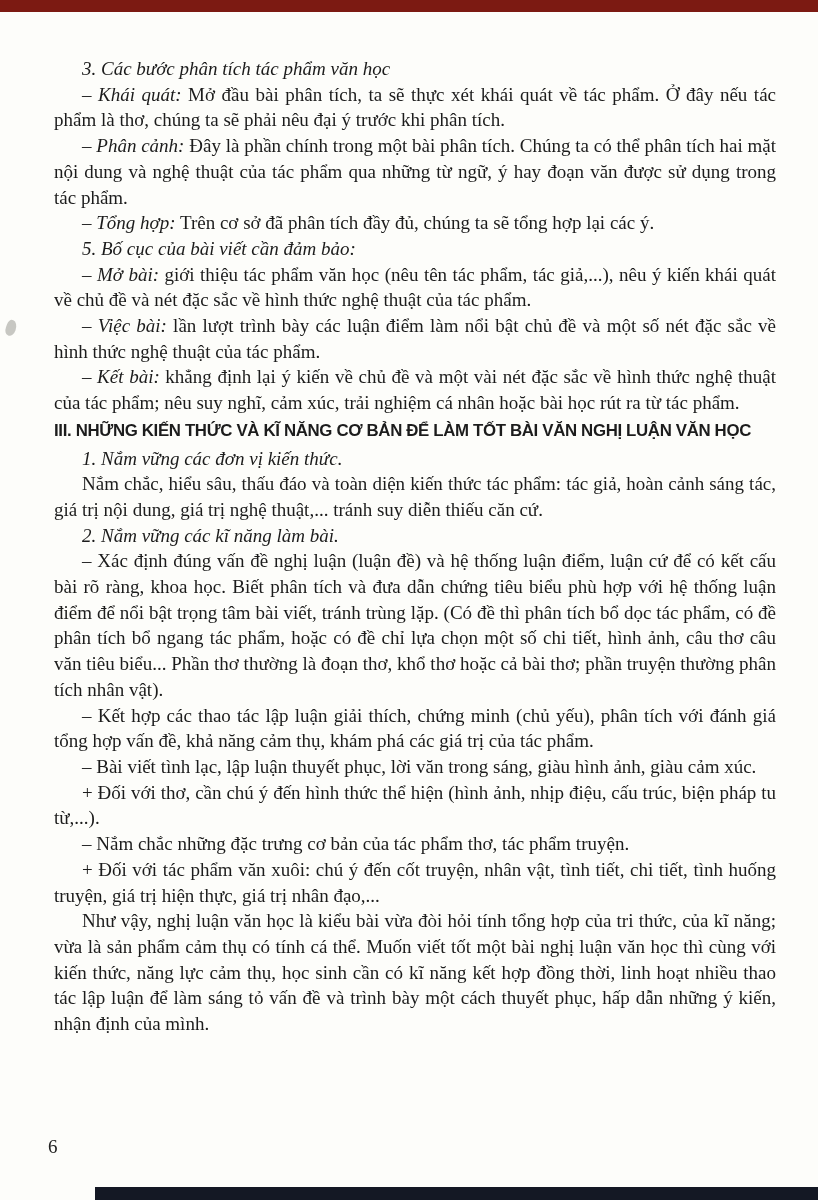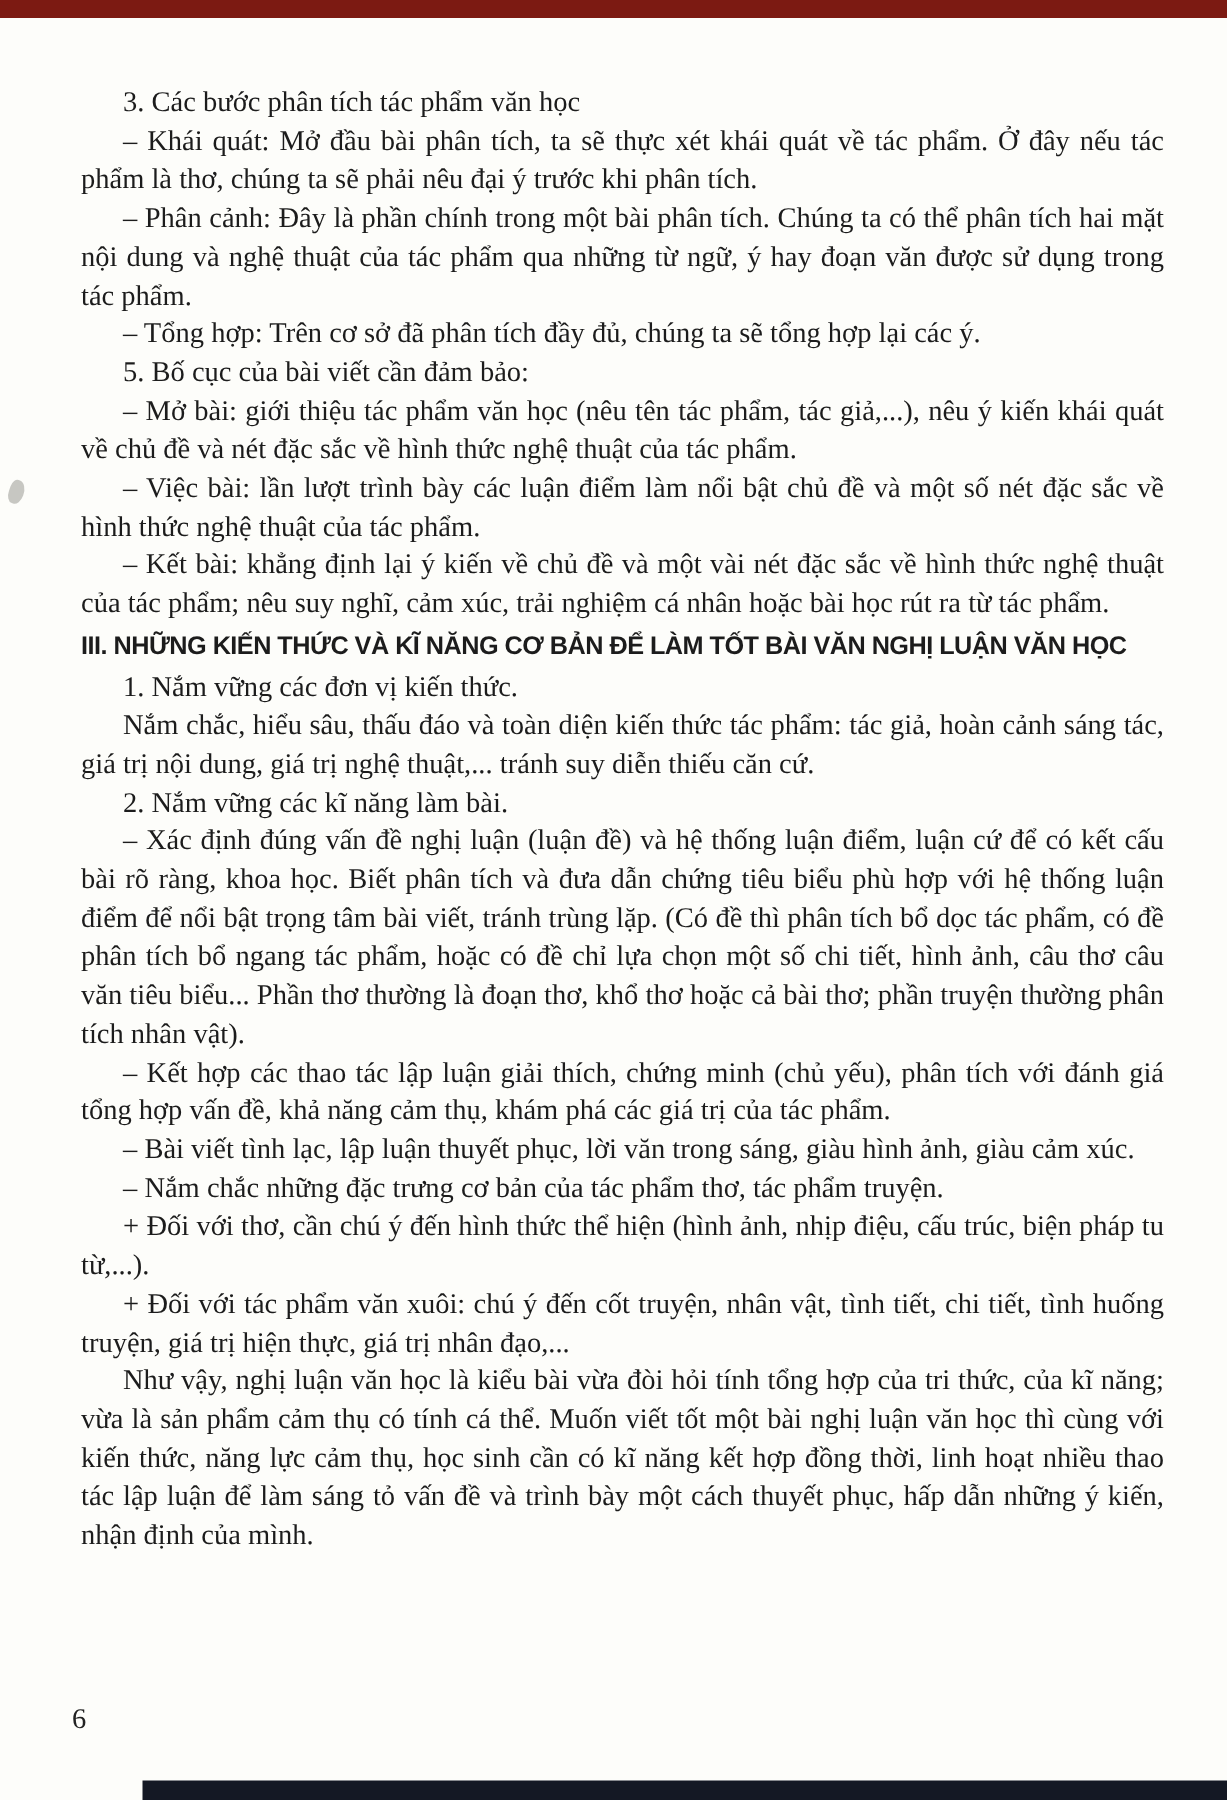--- a/index.html
+++ b/index.html
@@ -49,22 +49,24 @@
     top: 56px;
     font-size: 19px;
     line-height: 25.7px;
     text-align: justify;
   }
   .para {
     margin: 0;
     text-indent: 28px;
   }
   .italic-line {
+    font-style: italic;
   }
   .lead {
+    font-style: italic;
   }
   .section-heading {
     font-family: "Liberation Sans", sans-serif;
     font-weight: bold;
     font-size: 17px;
     letter-spacing: -0.35px;
     text-indent: 0;
     white-space: nowrap;
     margin-top: 2px;
     margin-bottom: 2px;
@@ -115,23 +117,23 @@
 
     <p class="para italic-line"><span>2. Nắm vững các kĩ năng làm bài.</span></p>
 
 
     <p class="para"><span>– Xác định đúng vấn đề nghị luận (luận đề) và hệ thống luận điểm, luận cứ để có kết cấu bài rõ ràng, khoa học. Biết phân tích và đưa dẫn chứng tiêu biểu phù hợp với hệ thống luận điểm để nổi bật trọng tâm bài viết, tránh trùng lặp. (Có đề thì phân tích bổ dọc tác phẩm, có đề phân tích bổ ngang tác phẩm, hoặc có đề chỉ lựa chọn một số chi tiết, hình ảnh, câu thơ câu văn tiêu biểu... Phần thơ thường là đoạn thơ, khổ thơ hoặc cả bài thơ; phần truyện thường phân tích nhân vật).</span></p>
 
     <p class="para"><span>– Kết hợp các thao tác lập luận giải thích, chứng minh (chủ yếu), phân tích với đánh giá tổng hợp vấn đề, khả năng cảm thụ, khám phá các giá trị của tác phẩm.</span></p>
 
     <p class="para"><span>– Bài viết tình lạc, lập luận thuyết phục, lời văn trong sáng, giàu hình ảnh, giàu cảm xúc.</span></p>
 
+    <p class="para"><span>+ Đối với thơ, cần chú ý đến hình thức thể hiện (hình ảnh, nhịp điệu, cấu trúc, biện pháp tu từ,...).</span></p>
+
     <p class="para"><span>– Nắm chắc những đặc trưng cơ bản của tác phẩm thơ, tác phẩm truyện.</span></p>
-
-    <p class="para"><span>+ Đối với thơ, cần chú ý đến hình thức thể hiện (hình ảnh, nhịp điệu, cấu trúc, biện pháp tu từ,...).</span></p>
 
     <p class="para"><span>+ Đối với tác phẩm văn xuôi: chú ý đến cốt truyện, nhân vật, tình tiết, chi tiết, tình huống truyện, giá trị hiện thực, giá trị nhân đạo,...</span></p>
 
     <p class="para"><span>Như vậy, nghị luận văn học là kiểu bài vừa đòi hỏi tính tổng hợp của tri thức, của kĩ năng; vừa là sản phẩm cảm thụ có tính cá thể. Muốn viết tốt một bài nghị luận văn học thì cùng với kiến thức, năng lực cảm thụ, học sinh cần có kĩ năng kết hợp đồng thời, linh hoạt nhiều thao tác lập luận để làm sáng tỏ vấn đề và trình bày một cách thuyết phục, hấp dẫn những ý kiến, nhận định của mình.</span></p>
 
   </div>
 
   <div class="page-number">6</div>
 
   <div class="bottom-bar"></div>

